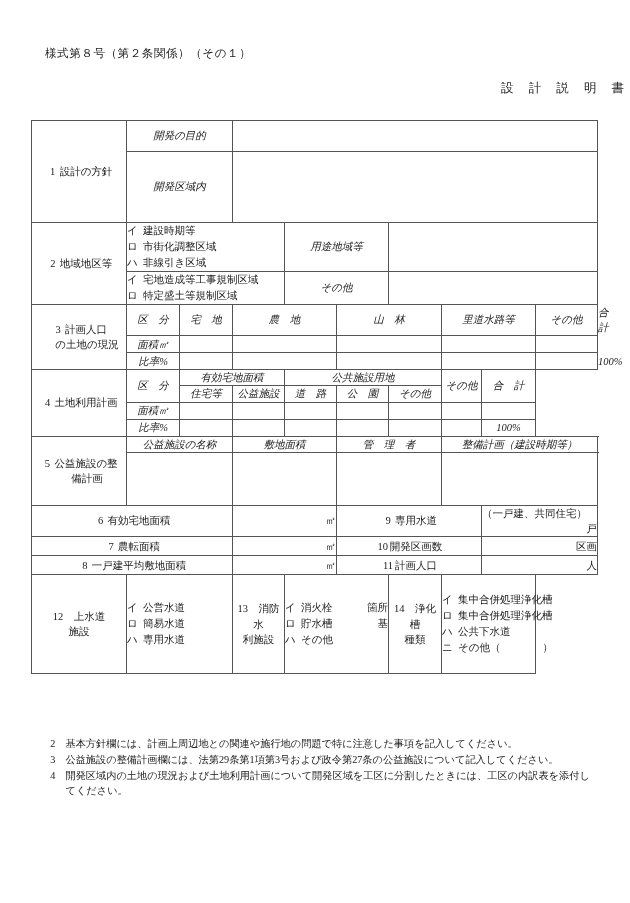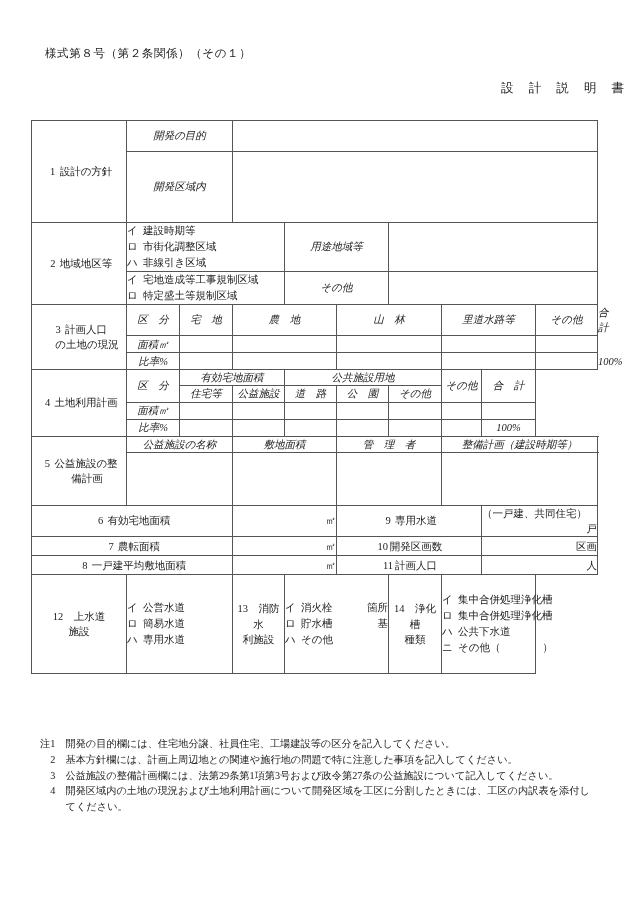--- a/index.html
+++ b/index.html
@@ -388,24 +388,20 @@
               <span class="mk">ニ</span>
               <span class="tx">その他（　　　　）</span>
             </div>
       </td>
     </tr>
   </tbody>
     </table>
 
   <div class="notes">
     <div class="note">
-      <span class="nlead">注1　</span>
-      <span class="nbody">開発の目的欄には、住宅地分譲、社員住宅、工場建設等の区分を記入してください。</span>
-    </div>
-    <div class="note">
       <span class="nlead">　2　</span>
       <span class="nbody">基本方針欄には、計画上周辺地との関連や施行地の問題で特に注意した事項を記入してください。</span>
     </div>
     <div class="note">
       <span class="nlead">　3　</span>
       <span class="nbody">公益施設の整備計画欄には、法第29条第1項第3号および政令第27条の公益施設について記入してください。</span>
     </div>
     <div class="note">
       <span class="nlead">　4　</span>
       <span class="nbody">開発区域内の土地の現況および土地利用計画について開発区域を工区に分割したときには、工区の内訳表を添付してください。</span>

